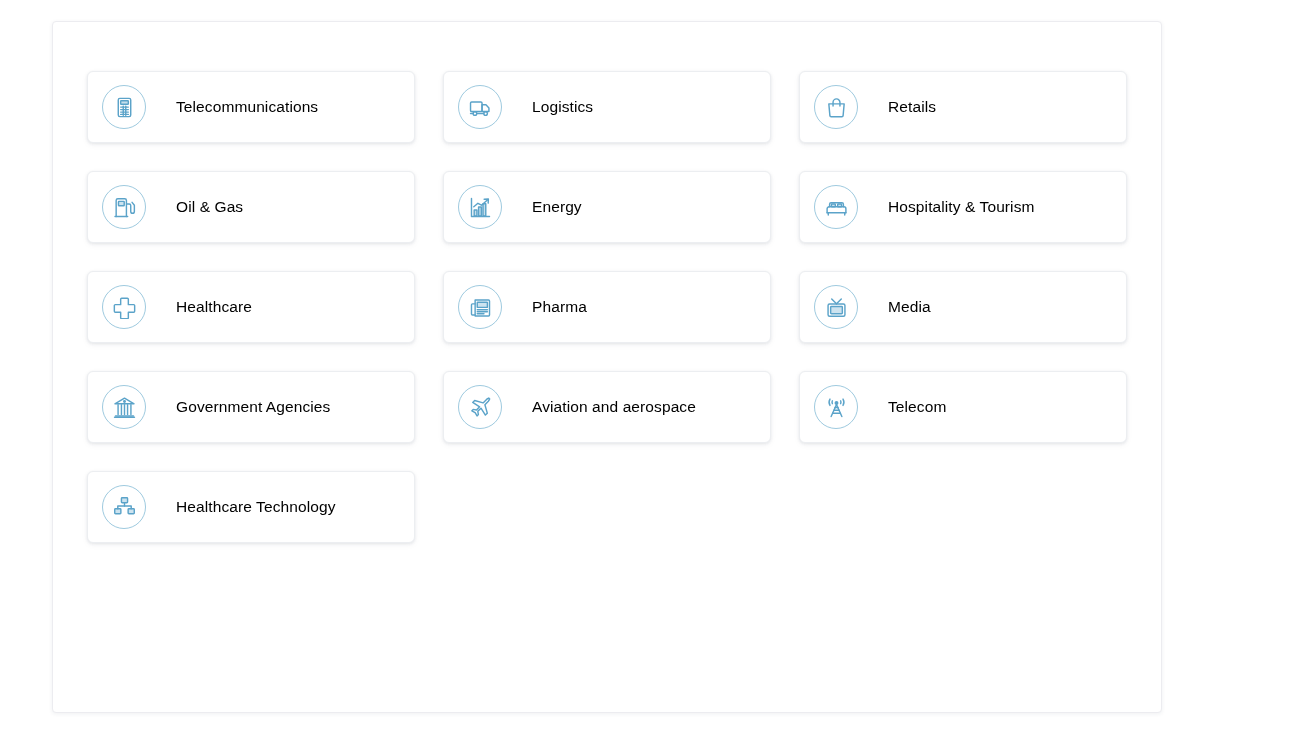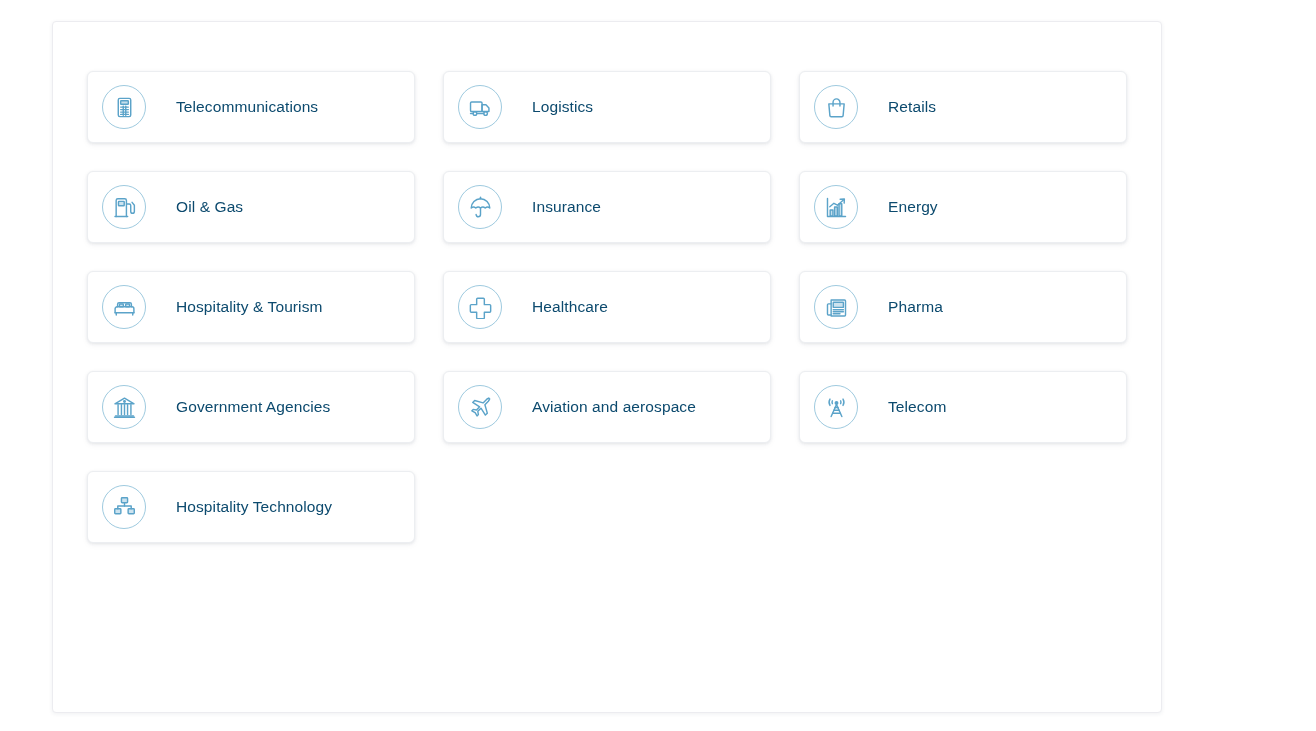--- a/index.html
+++ b/index.html
@@ -62,21 +62,21 @@
   .icon-circle svg {
     width: 23px;
     height: 23px;
     display: block;
   }
 
   .industry-label {
     margin-left: 30px;
     font-size: 15.5px;
     line-height: 1.2;
-    color: #0c4a6e;
+    color: #000000;
     letter-spacing: 0.1px;
     white-space: nowrap;
   }
 </style>
 </head>
 <body>
 
 <div id="industries-panel">
   <div id="industries-grid">
       <div class="industry-card">
@@ -123,30 +123,20 @@
       <line x1="2.1" y1="21.4" x2="15.3" y2="21.4"></line>
       <rect x="5.7" y="5.6" width="6" height="4.6" rx="0.6" fill="#5ba3c9" fill-opacity="0.3"></rect>
       <path d="M14.3 8.4h2.6a1.6 1.6 0 0 1 1.6 1.6v6.1a1.9 1.9 0 0 0 3.8 0V9.6l-2.4-3"></path>
     </svg>
         </span>
         <span class="industry-label">Oil &amp; Gas</span>
       </div>
       <div class="industry-card">
         <span class="icon-circle">
           <svg viewBox="0 0 24 24" fill="none" stroke="#5ba3c9" stroke-width="1.5" stroke-linecap="round" stroke-linejoin="round">
-      <path d="M2.3 12.6a9.7 9.7 0 0 1 19.4 0c-1.6-1.5-3.2-1.5-4.8 0-1.6-1.5-3.2-1.5-4.9 0-1.6-1.5-3.2-1.5-4.9 0-1.6-1.5-3.2-1.5-4.8 0z"></path>
-      <path d="M12 12.7v6.7a2.3 2.3 0 0 1-4.6 0"></path>
-      <line x1="12" y1="2.9" x2="12" y2="1.4"></line>
-    </svg>
-        </span>
-        <span class="industry-label">Insurance</span>
-      </div>
-      <div class="industry-card">
-        <span class="icon-circle">
-          <svg viewBox="0 0 24 24" fill="none" stroke="#5ba3c9" stroke-width="1.5" stroke-linecap="round" stroke-linejoin="round">
       <path d="M2.6 2.6v18.8h18.8"></path>
       <rect x="5.4" y="14.6" width="2.9" height="6.2" fill="#5ba3c9" fill-opacity="0.35"></rect>
       <rect x="10" y="11.4" width="2.9" height="9.4" fill="#5ba3c9" fill-opacity="0.35"></rect>
       <rect x="14.6" y="8" width="2.9" height="12.8" fill="#5ba3c9" fill-opacity="0.35"></rect>
       <polyline points="5,11.2 9.3,7.6 13,9.6 19.8,3.6"></polyline>
       <polyline points="15.8,3.4 20.2,3.2 20,7.4"></polyline>
     </svg>
         </span>
         <span class="industry-label">Energy</span>
       </div>
@@ -177,20 +167,31 @@
           <svg viewBox="0 0 24 24" fill="none" stroke="#5ba3c9" stroke-width="1.5" stroke-linecap="round" stroke-linejoin="round">
       <path d="M6.4 4.2h14a1 1 0 0 1 1 1v14.6a1 1 0 0 1-1 1H6.4z"></path>
       <path d="M6.4 8.2H3.6a1 1 0 0 0-1 1v9.6a1 1 0 0 0 1 1h2.8"></path>
       <rect x="8.6" y="6.5" width="10.6" height="5.4" rx="0.5" fill="#5ba3c9" fill-opacity="0.3"></rect>
       <line x1="8.6" y1="14.3" x2="19.2" y2="14.3"></line>
       <line x1="8.6" y1="16.5" x2="19.2" y2="16.5"></line>
       <line x1="8.6" y1="18.6" x2="15.6" y2="18.6"></line>
     </svg>
         </span>
         <span class="industry-label">Pharma</span>
+      </div>
+      <div class="industry-card">
+        <span class="icon-circle">
+          <svg viewBox="0 0 24 24" fill="none" stroke="#5ba3c9" stroke-width="1.5" stroke-linecap="round" stroke-linejoin="round">
+      <rect x="3.2" y="8.4" width="17.6" height="12.8" rx="1.6"></rect>
+      <rect x="5.9" y="11" width="12.2" height="7.6" rx="0.8" fill="#5ba3c9" fill-opacity="0.3"></rect>
+      <line x1="12" y1="8.2" x2="7" y2="3.2"></line>
+      <line x1="12" y1="8.2" x2="17" y2="3.2"></line>
+    </svg>
+        </span>
+        <span class="industry-label">Media</span>
       </div>
       <div class="industry-card">
         <span class="icon-circle">
           <svg viewBox="0 0 24 24" fill="none" stroke="#5ba3c9" stroke-width="1.5" stroke-linecap="round" stroke-linejoin="round">
       <path d="M12 2.3 22 8.1H2z"></path>
       <line x1="2.6" y1="20.9" x2="21.4" y2="20.9"></line>
       <line x1="1.6" y1="22.2" x2="22.4" y2="22.2"></line>
       <line x1="5.3" y1="9.2" x2="5.3" y2="19.4"></line>
       <line x1="8.8" y1="9.2" x2="8.8" y2="19.4"></line>
       <line x1="12" y1="9.2" x2="12" y2="19.4"></line>
@@ -229,16 +230,16 @@
       <div class="industry-card">
         <span class="icon-circle">
           <svg viewBox="0 0 24 24" fill="none" stroke="#5ba3c9" stroke-width="1.5" stroke-linecap="round" stroke-linejoin="round">
       <rect x="8.8" y="1.8" width="6.4" height="5.2" rx="0.8" fill="#5ba3c9" fill-opacity="0.3"></rect>
       <rect x="1.8" y="13.4" width="6.4" height="5.2" rx="0.8" fill="#5ba3c9" fill-opacity="0.3"></rect>
       <rect x="15.8" y="13.4" width="6.4" height="5.2" rx="0.8" fill="#5ba3c9" fill-opacity="0.3"></rect>
       <path d="M12 7v3.4"></path>
       <path d="M5 13.4v-3H19v3"></path>
     </svg>
         </span>
-        <span class="industry-label">Hospitality Technology</span>
+        <span class="industry-label">Healthcare Technology</span>
       </div>
     </div>
 </div>
 
 </body></html>

